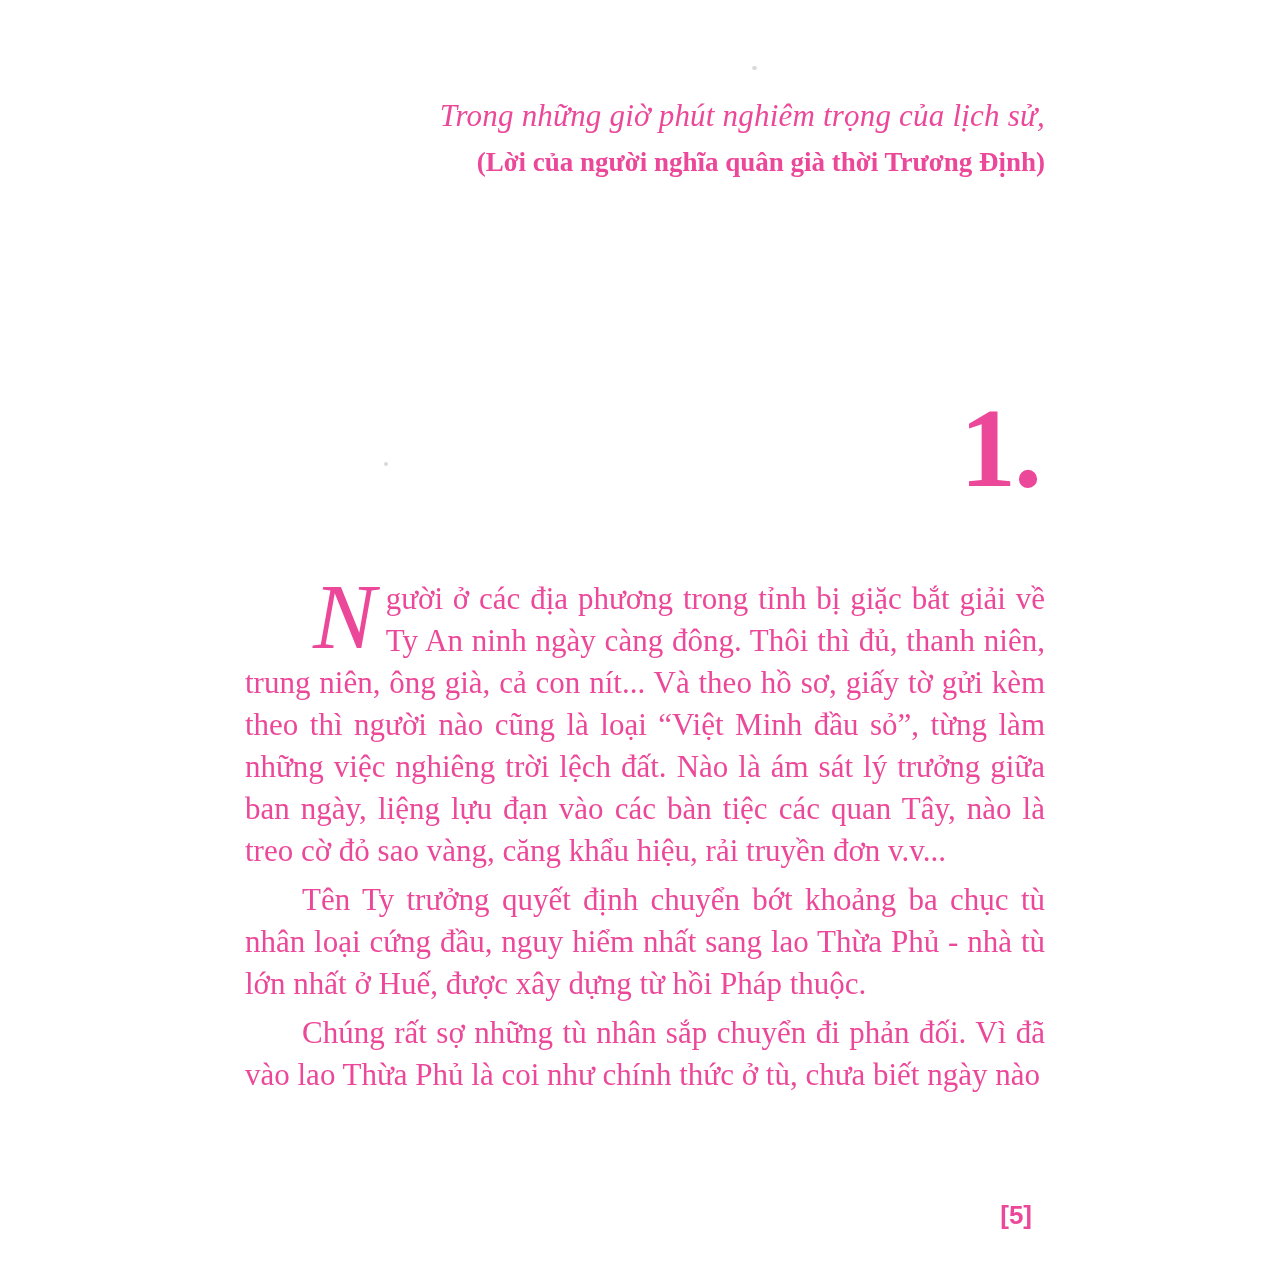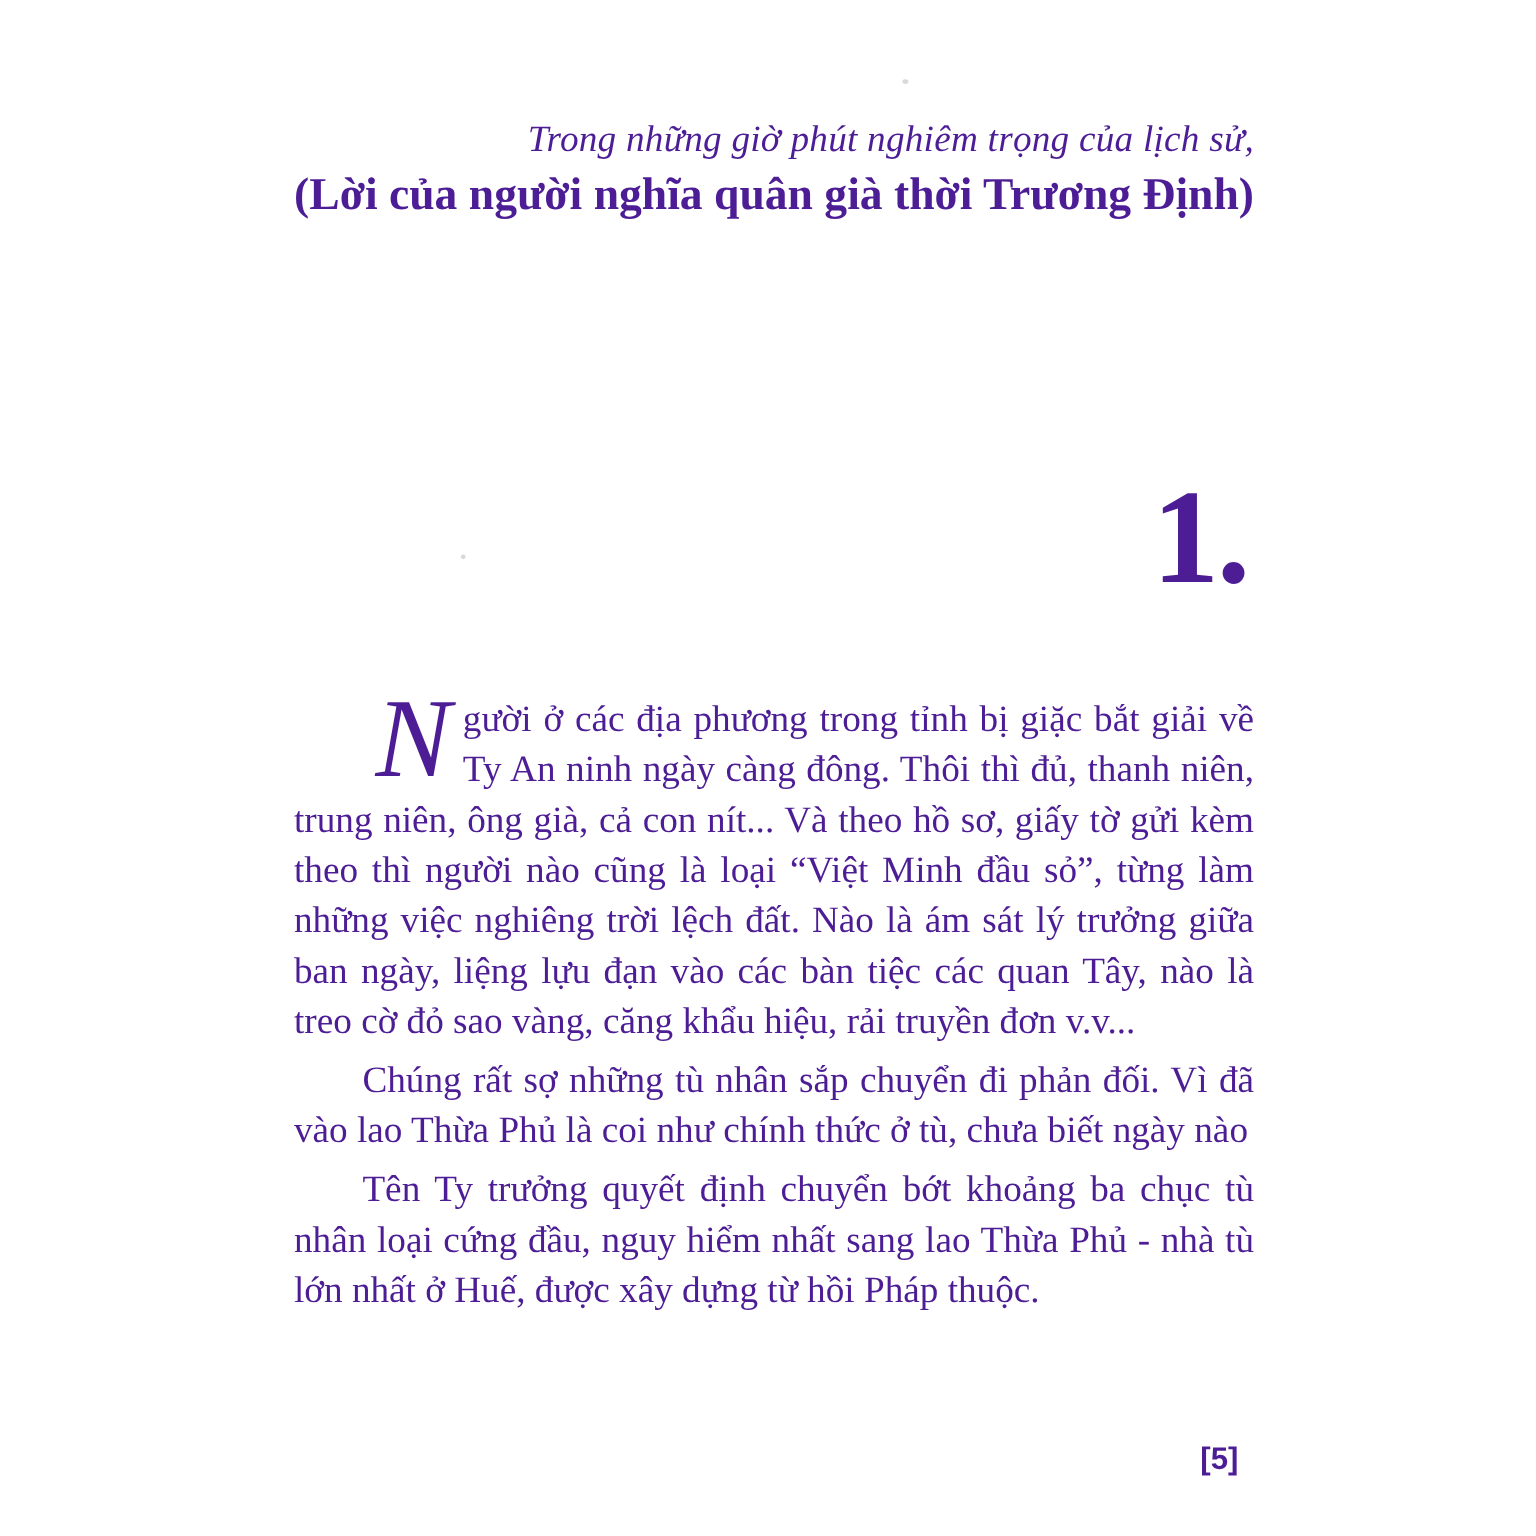--- a/index.html
+++ b/index.html
@@ -7,42 +7,42 @@
     padding: 0;
     background: #ffffff;
   }
   .sheet {
     position: relative;
     width: 1280px;
     height: 1280px;
     background: #ffffff;
     overflow: hidden;
     font-family: "Liberation Serif", "DejaVu Serif", serif;
-    color: #4c1d95;
+    color: #ec4899;
   }
   
   .epigraph {
     position: absolute;
     left: 240px;
     right: 235px;
     top: 92px;
     text-align: right;
   }
   .epigraph .ep-line {
     margin: 0;
     font-style: italic;
     font-size: 31px;
     line-height: 47px;
     letter-spacing: 0.2px;
   }
   .epigraph .attribution {
     margin: 0;
     font-style: normal;
     font-weight: 700;
-    font-size: 38px;
+    font-size: 27px;
     line-height: 47px;
   }
   
   .chapter-number {
     position: absolute;
     right: 240px;
     top: 392px;
     font-size: 112px;
     line-height: 112px;
     font-weight: 700;
@@ -104,22 +104,22 @@
     <p class="ep-line">Trong những giờ phút nghiêm trọng của lịch sử,</p>
     <p class="attribution">(Lời của người nghĩa quân già thời Trương Định)</p>
   </div>
 
   <div class="chapter-number">1.</div>
 
   <div class="body-text">
     <p>
       <span class="dropcap">N</span><span>gười ở các địa phương trong tỉnh bị giặc bắt giải về Ty An ninh ngày càng đông. Thôi thì đủ, thanh niên, trung niên, ông già, cả con nít... Và theo hồ sơ, giấy tờ gửi kèm theo thì người nào cũng là loại “Việt Minh đầu sỏ”, từng làm những việc nghiêng trời lệch đất. Nào là ám sát lý trưởng giữa ban ngày, liệng lựu đạn vào các bàn tiệc các quan Tây, nào là treo cờ đỏ sao vàng, căng khẩu hiệu, rải truyền đơn v.v...</span>
     </p>
+    <p>Tên Ty trưởng quyết định chuyển bớt khoảng ba chục tù nhân loại cứng đầu, nguy hiểm nhất sang lao Thừa Phủ - nhà tù lớn nhất ở Huế, được xây dựng từ hồi Pháp thuộc.</p>
     <p>Chúng rất sợ những tù nhân sắp chuyển đi phản đối. Vì đã vào lao Thừa Phủ là coi như chính thức ở tù, chưa biết ngày nào</p>
-    <p>Tên Ty trưởng quyết định chuyển bớt khoảng ba chục tù nhân loại cứng đầu, nguy hiểm nhất sang lao Thừa Phủ - nhà tù lớn nhất ở Huế, được xây dựng từ hồi Pháp thuộc.</p>
   </div>
 
   <div class="page-number">[5]</div>
 
   <div class="speck speck-1"></div>
   <div class="speck speck-2"></div>
 
 </div>
 
 </body></html>

